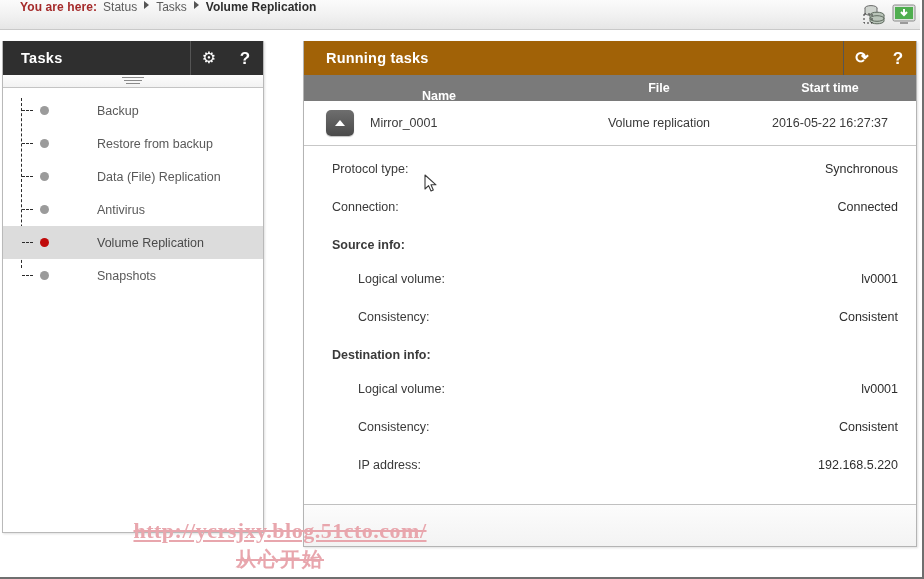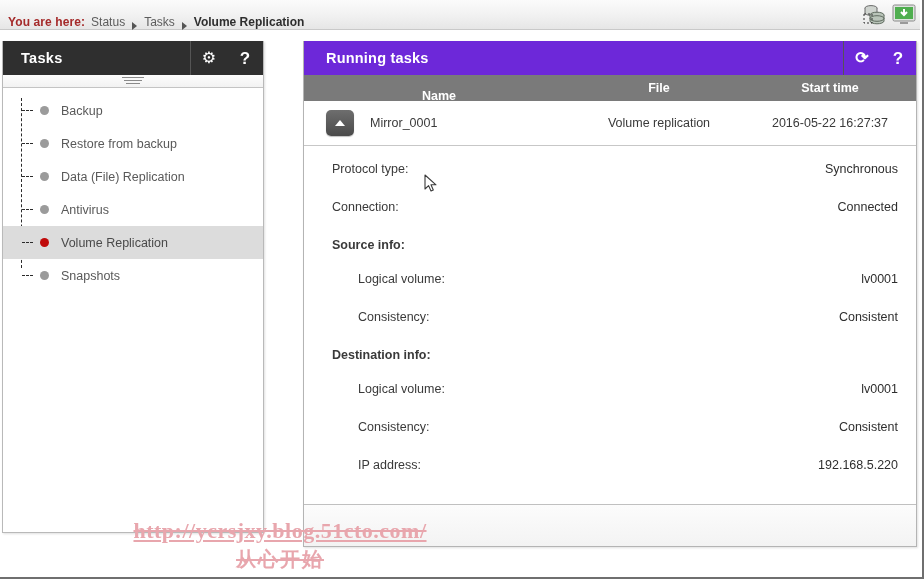--- a/index.html
+++ b/index.html
@@ -30,22 +30,22 @@
 
   
   #breadcrumb-bar {
     position: absolute;
     left: 0; top: 0;
     width: 920px; height: 30px;
     background: linear-gradient(to bottom, #fbfbfb 0%, #f1f1f1 55%, #e6e6e6 100%);
     border-bottom: 1px solid #c9c9c9;
     box-sizing: border-box;
     display: flex;
-    align-items: flex-end;
-    padding-left: 8px;
+    align-items: flex-start;
+    padding-left: 20px;
     white-space: nowrap;
   }
   .crumb-lead {
     color: #a52a2a;
     font-weight: bold;
     font-size: 12px;
     margin-right: 6px;
     letter-spacing: 0.1px;
   }
   .crumb {
@@ -152,20 +152,21 @@
     height: 170px;
     border-left: 1px dashed #2b2b2b;
   }
   .tree-item {
     position: relative;
     height: 33px;
     display: flex;
     align-items: center;
     padding-left: 22px;
     box-sizing: border-box;
+    gap: 36px;
   }
   .tree-item.selected { background: #dcdcdc; }
   .tree-item .elbow {
     position: absolute;
     left: 19px;
     top: 16px;
     width: 11px;
     border-top: 1px dashed #2b2b2b;
   }
   .bullet {
@@ -190,21 +191,21 @@
     width: 614px;
     height: 506px;
     background: #ffffff;
     border: 1px solid #b4b4b4;
     border-top: none;
     box-sizing: border-box;
     box-shadow: 1px 1px 2px rgba(0,0,0,.12);
   }
   #main-header {
     height: 34px;
-    background: #6d28d9;
+    background: #a16207;
     display: flex;
     align-items: center;
   }
   #main-title {
     flex: 1;
     color: #ffffff;
     font-weight: bold;
     font-size: 14.5px;
     padding-left: 22px;
     letter-spacing: .2px;

